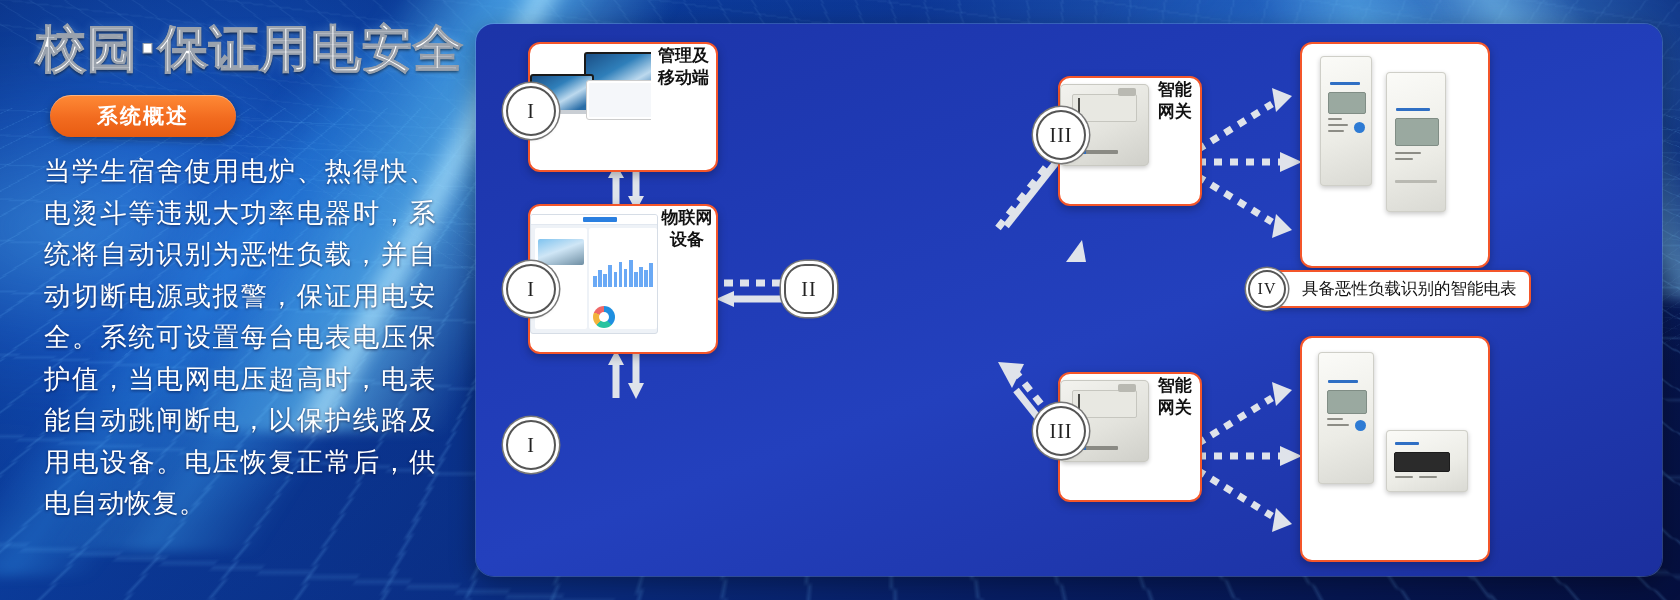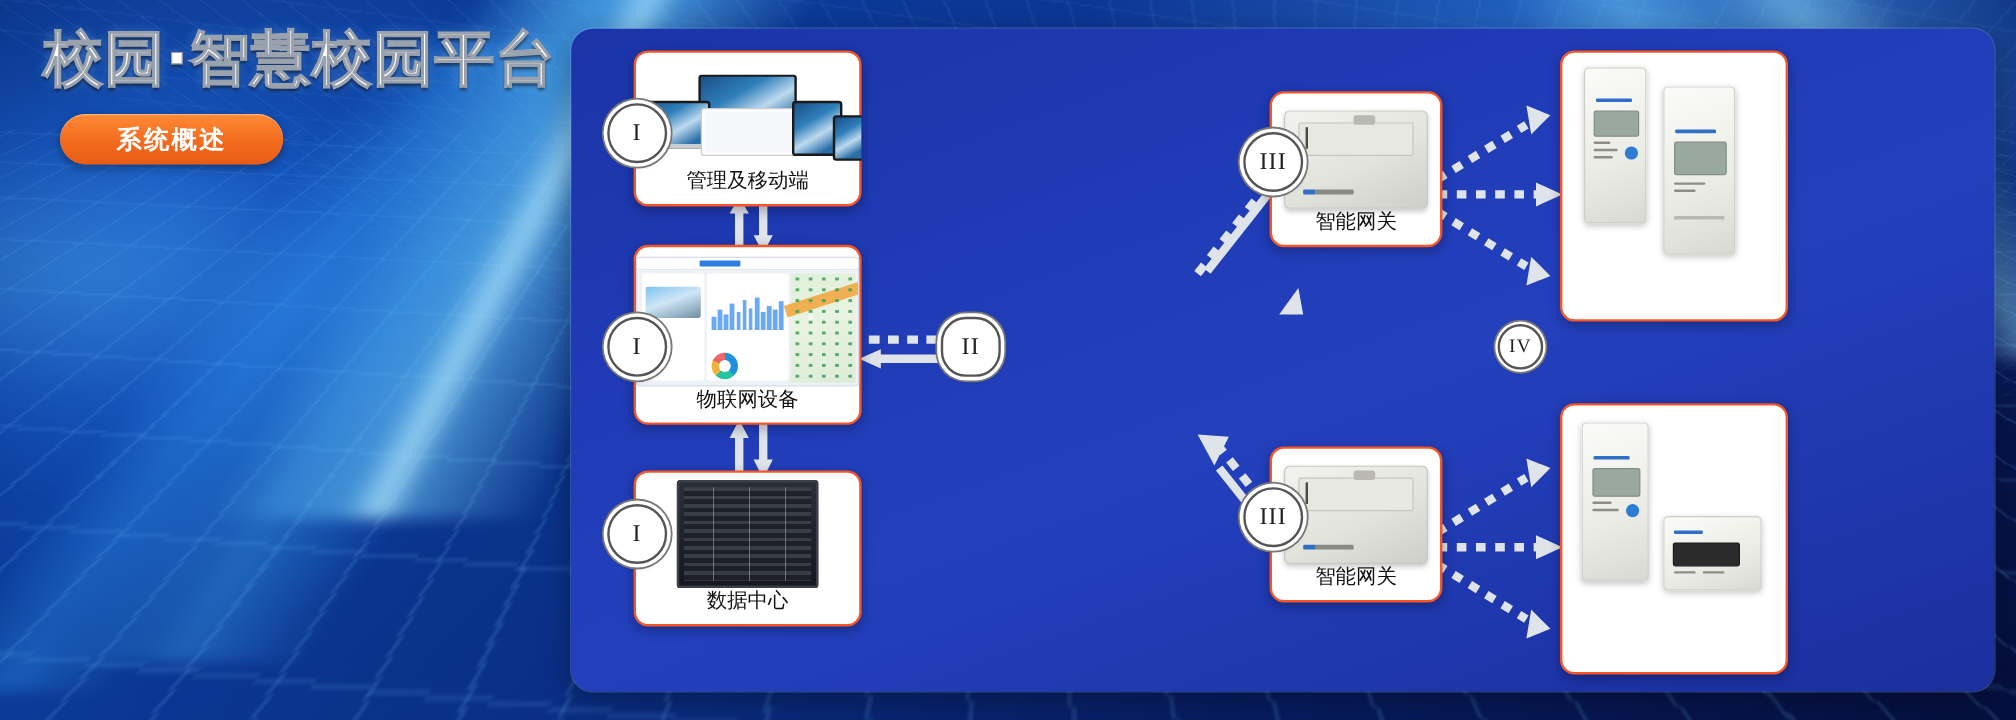--- a/index.html
+++ b/index.html
@@ -79,21 +79,21 @@
   #panel{
     position:absolute;left:476px;top:24px;width:1186px;height:552px;
     border-radius:18px;
     background:linear-gradient(160deg,#1c34a8 0%,#1f3ab4 28%,#2340bd 55%,#1b2f9e 100%);
     box-shadow:0 0 0 1px rgba(120,160,255,.35), 0 6px 26px rgba(0,0,0,.35);
     overflow:hidden;
   }
   .card{
     position:absolute;background:#fff;border:2.5px solid #f4562a;border-radius:12px;
     box-shadow:0 3px 10px rgba(0,0,0,.28);
-    display:flex;flex-direction:column;align-items:center;justify-content:flex-end;
+    display:flex;flex-direction:row;align-items:flex-start;justify-content:flex-end;font-weight:bold;
   }
   .card-label{
     color:#111;font-size:17px;line-height:22px;text-align:center;
     padding-bottom:8px;font-family:"DejaVu Sans","Liberation Sans",sans-serif;
   }
   .roman{
     position:absolute;width:46px;height:46px;border-radius:50%;
     background:#fff;border:2px solid #555;
     box-shadow:0 0 0 3px #fff, 0 0 0 4.5px #777, 0 2px 5px rgba(0,0,0,.3);
     display:flex;align-items:center;justify-content:center;
@@ -187,24 +187,25 @@
   <div class="glow-a"></div>
   <div class="glow-b"></div>
   <div class="streak s1"></div>
   <div class="streak s2"></div>
   <div class="streak s3"></div>
   <div class="streak s4"></div>
   <div class="streak s5"></div>
 </div>
 
 <div id="left">
-  <div id="title">校园·智慧校园平台</div>
+  <div id="title">校园·保证用电安全</div>
   <div id="badge">
     <span>系统概述</span>
   </div>
+  <div id="body-text">当学生宿舍使用电炉、热得快、电烫斗等违规大功率电器时，系统将自动识别为恶性负载，并自动切断电源或报警，保证用电安全。系统可设置每台电表电压保护值，当电网电压超高时，电表能自动跳闸断电，以保护线路及用电设备。电压恢复正常后，供电自动恢复。</div>
 </div>
 
 <div id="panel">
 
   <div class="arrow" style="left:232px;top:250px;">
     <svg width="112" height="34" viewBox="0 0 112 34">
       <line x1="0" y1="9" x2="88" y2="9" stroke="#dfe3ea" stroke-width="7" stroke-dasharray="9 7"></line>
       <path d="M86 1 L104 9 L86 17 Z" fill="#dfe3ea"></path>
       <line x1="112" y1="25" x2="24" y2="25" stroke="#dfe3ea" stroke-width="7"></line>
       <path d="M26 17 L8 25 L26 33 Z" fill="#dfe3ea"></path>
@@ -317,24 +318,20 @@
       </div>
       <div class="dash-map">
           <div class="pins"></div>
         </div>
       <div class="donut"></div>
     </div>
     <div class="card-label">物联网设备</div>
   </div>
   <div class="roman" style="left:30px;top:240px;">I</div>
 
-  <div class="card" style="left:52px;top:368px;width:186px;height:126px;">
-    <div class="rack shot"></div>
-    <div class="card-label">数据中心</div>
-  </div>
   <div class="roman" style="left:30px;top:396px;">I</div>
 
   <div class="roman" style="left:308px;top:240px;border-radius:21px;">II</div>
 
   <div class="card" style="left:582px;top:52px;width:140px;height:126px;">
     <div class="gw shot">
         <em></em>
         <u></u>
       </div>
     <div class="card-label">智能网关</div>
@@ -381,15 +378,18 @@
       </div>
       <div class="meter" style="left:84px;top:92px;width:82px;height:62px;position:absolute;">
         <div class="lcd" style="left:8px;top:22px;width:54px;height:18px;background:#2b2b2b;border-color:#1c1c1c;"></div>
         <div class="brand" style="left:9px;top:12px;width:24px;"></div>
         <div class="strip" style="left:9px;top:46px;width:18px;"></div>
         <div class="strip" style="left:33px;top:46px;width:18px;"></div>
       </div>
     </div>
   </div>
 
+  <div class="label-pill" style="left:790px;top:246px;">
+    <span>具备恶性负载识别的智能电表</span>
+  </div>
   <div class="roman" style="left:772px;top:246px;width:34px;height:34px;font-size:16px;box-shadow:0 0 0 2px #fff,0 0 0 3.5px #777,0 2px 4px rgba(0,0,0,.3);">IV</div>
 
 </div>
 
 </body></html>

